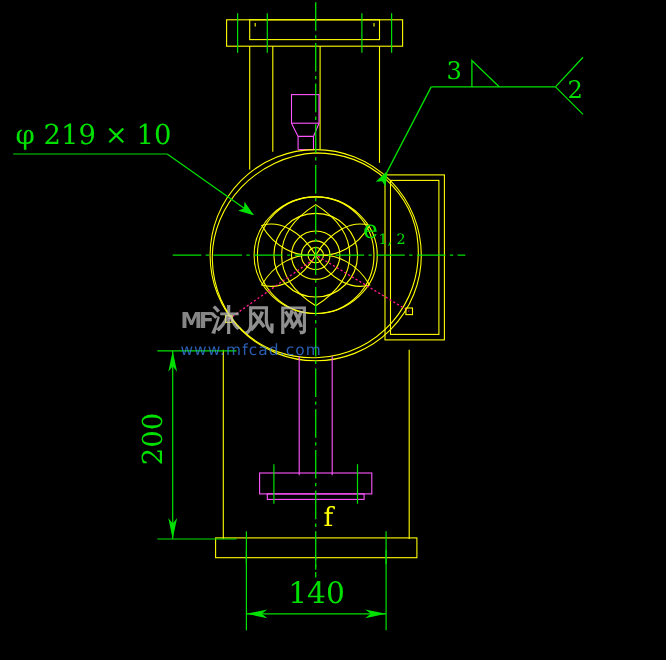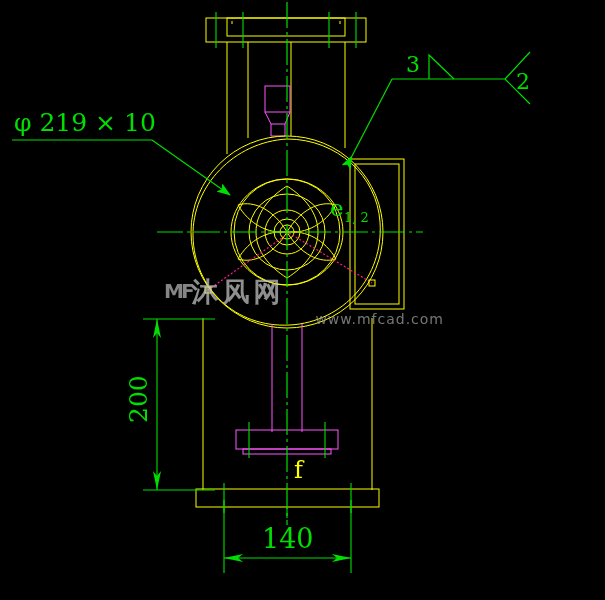--- a/index.html
+++ b/index.html
@@ -62,23 +62,23 @@
     font-size: 27px;
     font-weight: bold;
     color: #c6c6c6;
     letter-spacing: 4px;
     margin-left: 0;
     line-height: 1;
   }
   .wm-url {
     font-family: "DejaVu Sans", sans-serif;
     font-size: 14px;
-    color: #a3a3a3;
+    color: #3b82f6;
     letter-spacing: 1px;
-    text-align: right;
+    text-align: left;
     margin-top: 1px;
   }
 </style>
 </head>
 <body>
 
 <div id="cad-root">
 
   <svg id="cad-svg" width="605" height="600" viewBox="0 0 605 600">
 

